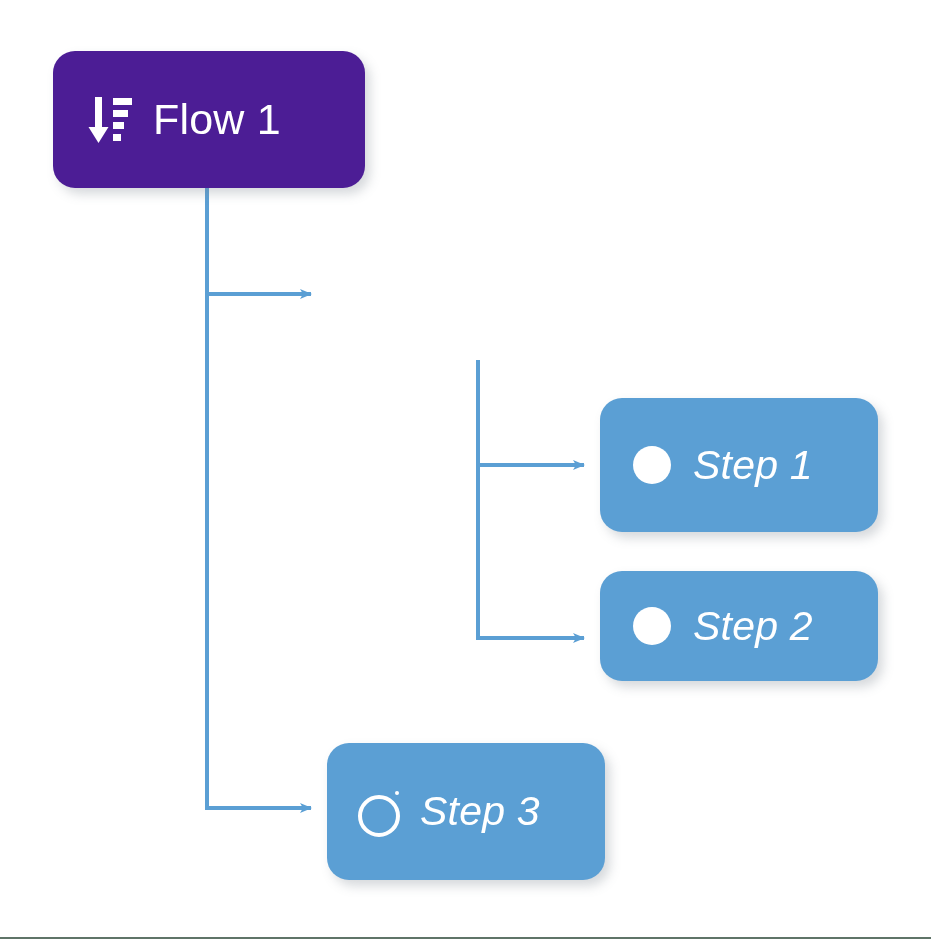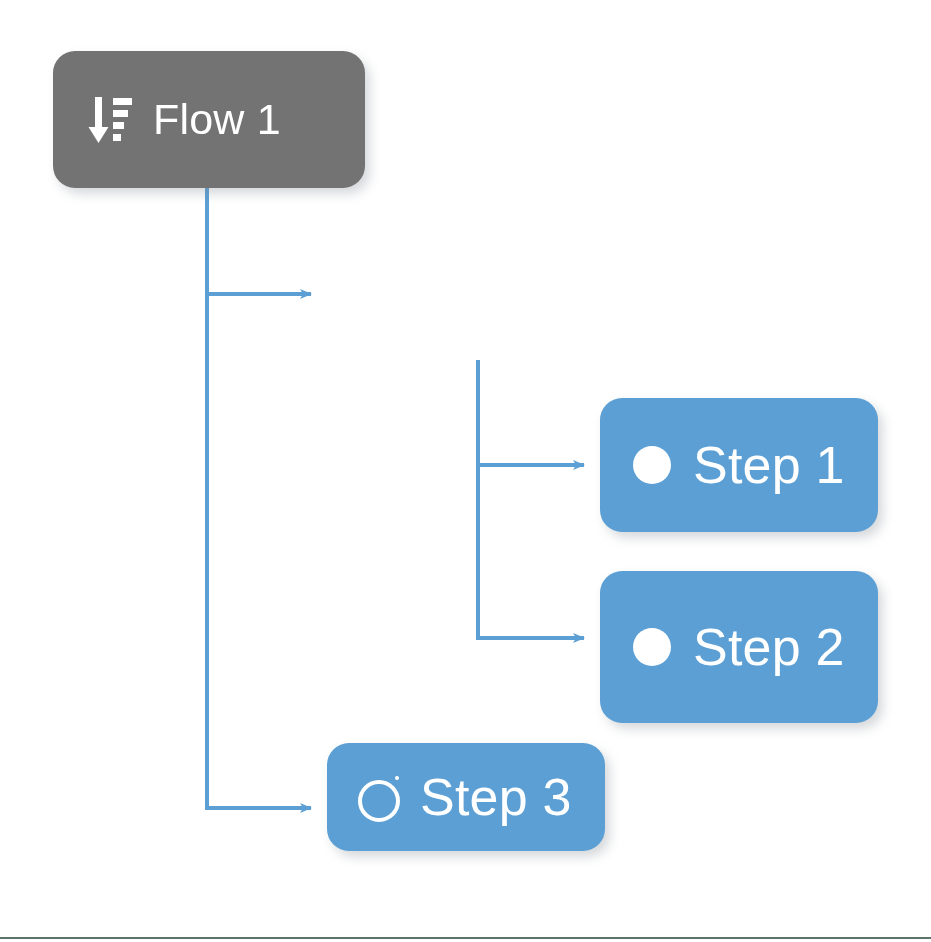--- a/index.html
+++ b/index.html
@@ -39,21 +39,21 @@
     display: flex;
     align-items: center;
     box-sizing: border-box;
     border-radius: 22px;
     box-shadow: 5px 6px 11px rgba(120,130,140,0.30);
     color: #ffffff;
     user-select: none;
   }
 
   .node-root {
-    background: #737373;
+    background: #4c1d95;
   }
   .node-sub {
     background: #5b9fd4;
   }
 
   .node-icon {
     flex: 0 0 auto;
     display: flex;
     align-items: center;
     justify-content: center;
@@ -86,31 +86,31 @@
 
   
   #node-step-1 {
     left: 600px; top: 398px;
     width: 278px; height: 134px;
     padding-left: 30px;
   }
   
   #node-step-2 {
     left: 600px; top: 571px;
-    width: 278px; height: 152px;
+    width: 278px; height: 110px;
     padding-left: 30px;
   }
   
   #node-step-3 {
     left: 327px; top: 743px;
-    width: 278px; height: 108px;
+    width: 278px; height: 137px;
     padding-left: 30px;
   }
   .node-step .node-icon { width: 44px; height: 44px; }
-  .node-step .node-label { font-size: 52px; margin-left: 19px; }
+  .node-step .node-label { font-size: 41px; margin-left: 19px; font-style: italic; }
 
   
   .dot-filled {
     width: 38px; height: 38px;
     border-radius: 50%;
     background: #ffffff;
   }
   .ring-notch {
     position: relative;
     width: 42px; height: 42px;

